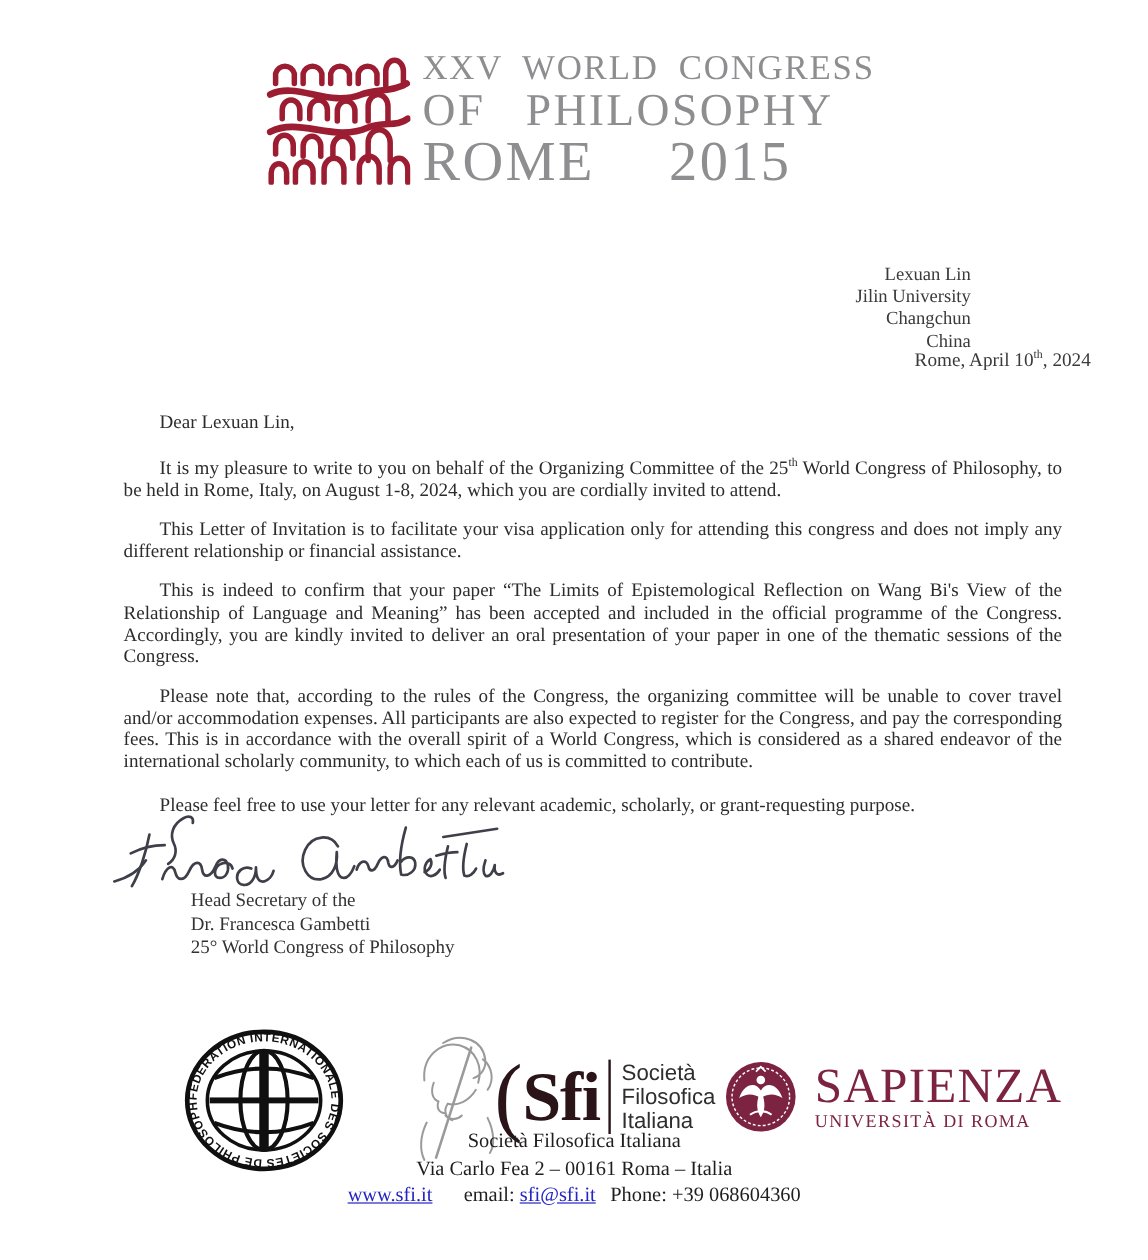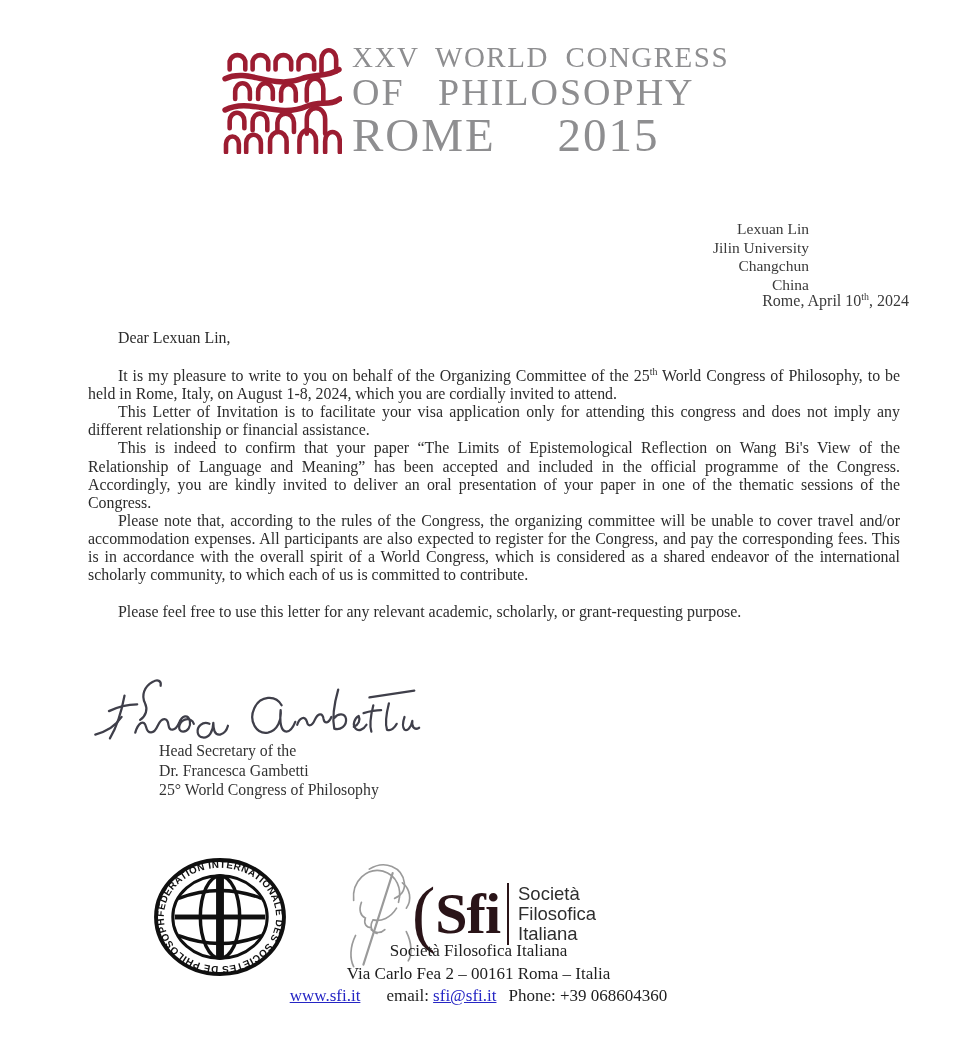--- a/index.html
+++ b/index.html
@@ -14,21 +14,21 @@
   .mast-text{margin-left:10px;color:#8e8e90;}
   .mh1{font-size:29px;letter-spacing:1.5px;word-spacing:8px;line-height:1.08;white-space:nowrap;}
   .mh2{font-size:38px;letter-spacing:2px;word-spacing:22px;line-height:1.02;white-space:nowrap;}
   .mh3{font-size:47px;letter-spacing:2px;word-spacing:48px;line-height:1.0;white-space:nowrap;}
   
   .recipient{position:absolute;top:183px;right:148px;text-align:right;font-size:15.5px;line-height:18.5px;color:#3a3a3a;margin-top:37px;}
   .dateline{position:absolute;top:292px;right:48px;font-size:16px;color:#3a3a3a;}
   sup{font-size:0.62em;vertical-align:super;line-height:0;}
   
   .letter-body{position:absolute;top:329px;left:88px;width:812px;font-size:15.9px;line-height:18.1px;text-align:justify;}
-  .letter-body p{margin:0;}
+  .letter-body p{margin:15px;}
   .salutation{padding-left:30px;margin-bottom:20px !important;text-align:left;}
   .indent{text-indent:30px;}
   .gap-above{margin-top:19px !important;}
   .closing{text-indent:42px;text-align:left;}
   
   .signature{position:absolute;left:90px;top:676px;width:352px;height:80px;pointer-events:none;}
   .sigblock{position:absolute;left:159px;top:741px;font-size:15.8px;line-height:19.5px;color:#333;}
   
   .fisp{position:absolute;left:150px;top:855px;width:140px;height:124px;}
   .sfi{position:absolute;left:340px;top:856px;height:116px;display:flex;align-items:center;}
@@ -100,21 +100,21 @@
   <div class="dateline">
     <span>Rome, April 10</span><sup>th</sup><span>, 2024</span>
   </div>
 
   <div class="letter-body">
     <p class="salutation">Dear Lexuan Lin,</p>
     <p class="indent"><span>It is my pleasure to write to you on behalf of the Organizing Committee of the 25</span><sup>th</sup><span> World Congress of Philosophy, to be held in Rome, Italy, on August 1-8, 2024, which you are cordially invited to attend.</span></p>
     <p class="indent">This Letter of Invitation is to facilitate your visa application only for attending this congress and does not imply any different relationship or financial assistance.</p>
     <p class="indent">This is indeed to confirm that your paper “The Limits of Epistemological Reflection on Wang Bi's View of the Relationship of Language and Meaning” has been accepted and included in the official programme of the Congress. Accordingly, you are kindly invited to deliver an oral presentation of your paper in one of the thematic sessions of the Congress.</p>
     <p class="indent">Please note that, according to the rules of the Congress, the organizing committee will be unable to cover travel and/or accommodation expenses. All participants are also expected to register for the Congress, and pay the corresponding fees. This is in accordance with the overall spirit of a World Congress, which is considered as a shared endeavor of the international scholarly community, to which each of us is committed to contribute.</p>
-    <p class="indent gap-above">Please feel free to use this letter for any relevant academic, scholarly, or grant-requesting purpose.</p>
+    <p class="indent gap-above">Please feel free to use your letter for any relevant academic, scholarly, or grant-requesting purpose.</p>
   </div>
 
   <svg class="signature" viewBox="0 0 360 82" fill="none" stroke="#3f3f4a" stroke-width="2.3" stroke-linecap="round" stroke-linejoin="round" aria-label="Francesca Gambetti">
 
     <path d="M64,6 c5,-3 9,-1 8,4 m-8,-4 c-9,5 -12,14 -8,22 c3,6 1,13 -5,17"></path>
 
     <path d="M5,60 c12,-3 21,-9 27,-18"></path>
     <path d="M35,20 c-3,16 -9,34 -15,44"></path>
     <path d="M19,36 c10,-5 20,-7 29,-7"></path>
     <path d="M46,58 c3,-10 9,-14 11,-6 c2,8 8,8 12,-1 c4,-9 10,-9 11,-1 c1,7 7,7 11,-2 c3,-8 9,-9 11,-2 c1,6 -2,11 -7,11 c-6,0 -5,-9 1,-12 c5,-2 9,0 10,4"></path>
@@ -171,20 +171,35 @@
       <span class="sfi-abbr">Sfi</span>
       <span class="sfi-div"></span>
       <span class="sfi-stack">
         <span style="display:block">Società</span>
         <span style="display:block">Filosofica</span>
         <span style="display:block">Italiana</span>
       </span>
     </div>
   </div>
 
+  <div class="sapienza">
+    <svg class="sap-emblem" viewBox="0 0 60 60">
+      <circle cx="30" cy="30" r="29" fill="#7d2342"></circle>
+      <circle cx="30" cy="30" r="24" fill="none" stroke="#ffffff" stroke-width="1.2" stroke-dasharray="2.4 1.8"></circle>
+      <circle cx="30" cy="16" r="3.6" fill="#ffffff"></circle>
+      <path d="M26,9 l4,-4 4,4" stroke="#ffffff" stroke-width="1.4" fill="none"></path>
+      <path d="M12,31 C16,19 26,17 30,25 C34,17 44,19 48,31 C42,27 36,27 30,31 C24,27 18,27 12,31 Z" fill="#ffffff"></path>
+      <path d="M30,24 C26,34 26,41 30,47 C34,41 34,34 30,24 Z" fill="#ffffff"></path>
+      <path d="M21,45 C26,41 34,41 39,45" stroke="#ffffff" stroke-width="1.6" fill="none"></path>
+    </svg>
+    <div class="sap-text">
+      <div class="sap-name">SAPIENZA</div>
+      <div class="sap-sub">UNIVERSITÀ DI ROMA</div>
+    </div>
+  </div>
 
   <footer class="contact">
     <div>Società Filosofica Italiana</div>
     <div>Via Carlo Fea 2 – 00161 Roma – Italia</div>
     <div>
       <a>www.sfi.it</a><span class="sep"></span><span>email:</span>
       <a>sfi@sfi.it</a><span class="sep-sm"></span><span>Phone:</span>
       <span>+39 068604360</span>
     </div>
   </footer>

